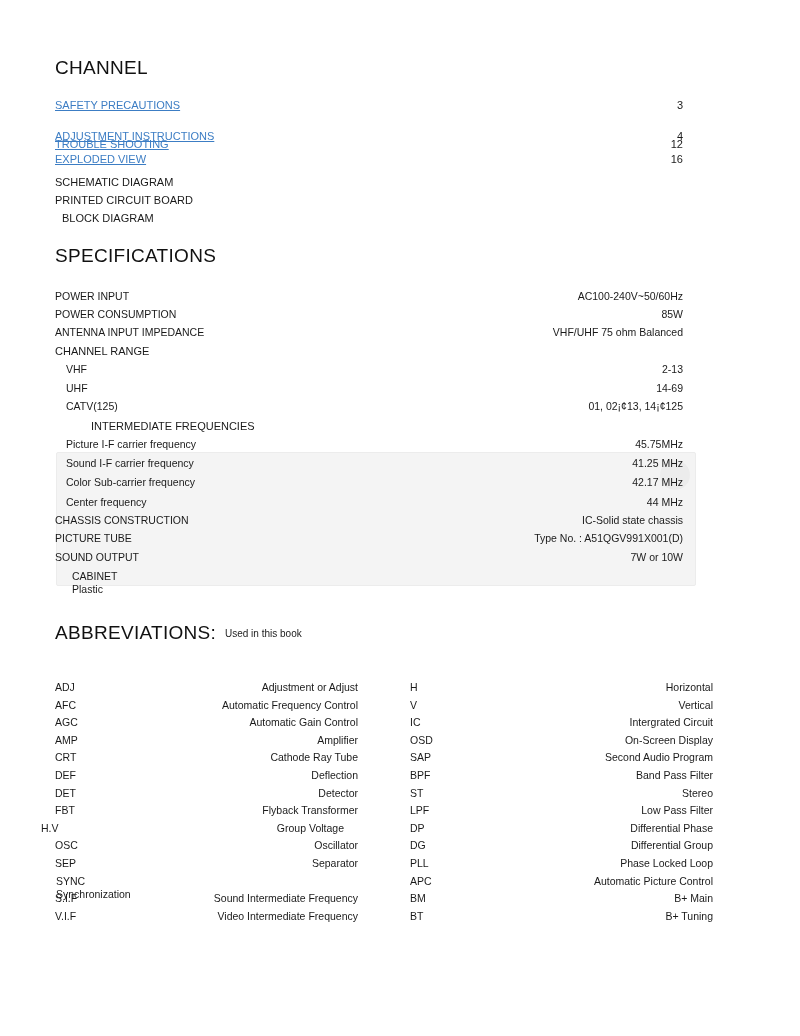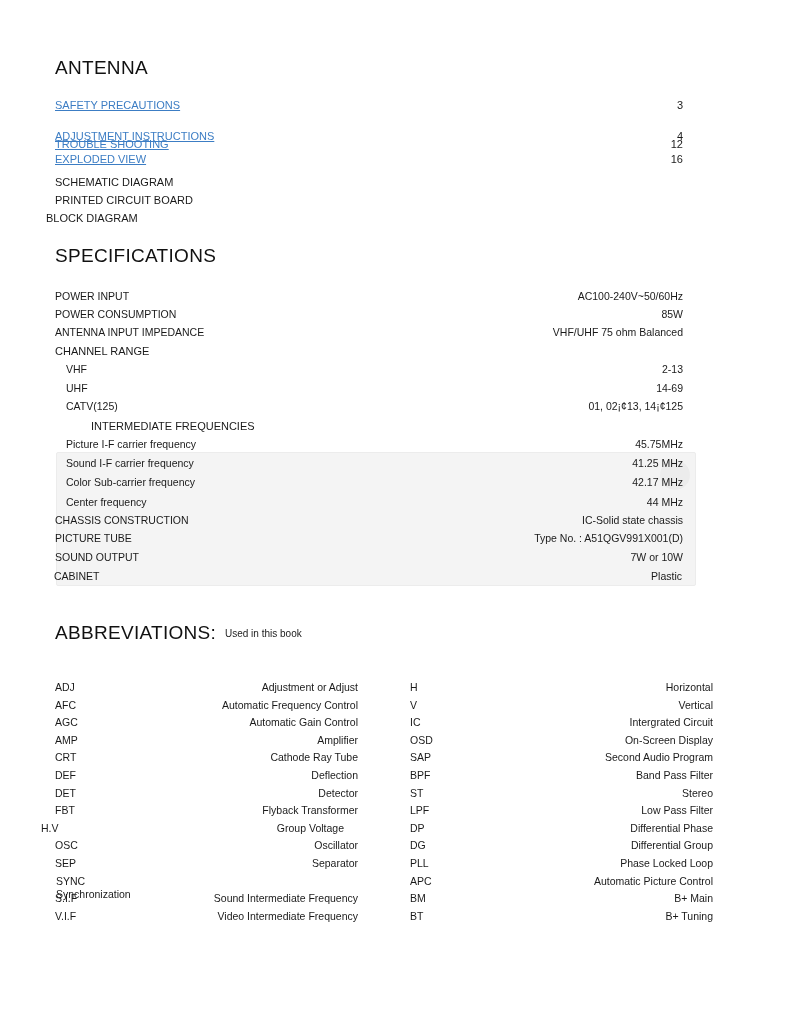--- a/index.html
+++ b/index.html
@@ -139,21 +139,21 @@
 
 <div class="page">
 
   <div class="watermark">
     <div class="wm-box"></div>
     <div class="wm-dot"></div>
   </div>
 
   <div class="content">
 
-    <div class="sec-title" style="left:55px; top:57px;">ANTENNA</div>
+    <div class="sec-title" style="left:55px; top:57px;">CHANNEL</div>
     <div id="toc">
         <div class="row toc-row link" style="left: 55px; top: 99px; width: 628px;">
           <span class="lbl">SAFETY PRECAUTIONS</span>
           <span class="lead"></span>
           <span class="val">3</span>
         </div>
         <div class="row toc-row link" style="left: 55px; top: 130px; width: 628px;">
           <span class="lbl">ADJUSTMENT INSTRUCTIONS</span>
           <span class="lead"></span>
           <span class="val">4</span>
@@ -171,21 +171,21 @@
         <div class="row toc-row" style="left: 55px; top: 176px; width: 628px;">
           <span class="lbl">SCHEMATIC DIAGRAM</span>
           <span class="lead"></span>
           <span class="val"></span>
         </div>
         <div class="row toc-row" style="left: 55px; top: 194px; width: 628px;">
           <span class="lbl">PRINTED CIRCUIT BOARD</span>
           <span class="lead"></span>
           <span class="val"></span>
         </div>
-        <div class="row toc-row" style="left: 46px; top: 212px; width: 628px;">
+        <div class="row toc-row" style="left: 62px; top: 212px; width: 628px;">
           <span class="lbl">BLOCK DIAGRAM</span>
           <span class="lead"></span>
           <span class="val"></span>
         </div>
       </div>
 
     <div class="sec-title" style="left:55px; top:245px;">SPECIFICATIONS</div>
     <div id="spec">
         <div class="row spec-row" style="left: 55px; top: 290px; width: 628px;">
           <span class="lbl">POWER INPUT</span>
@@ -247,21 +247,21 @@
         <div class="row spec-row" style="left: 55px; top: 532px; width: 628px;">
           <span class="lbl">PICTURE TUBE</span>
           <span class="lead"></span>
           <span class="val">Type No. : A51QGV991X001(D)</span>
         </div>
         <div class="row spec-row" style="left: 55px; top: 551px; width: 628px;">
           <span class="lbl">SOUND OUTPUT</span>
           <span class="lead"></span>
           <span class="val">7W or 10W</span>
         </div>
-        <div class="row spec-row" style="left: 54px; top: 570px; width: 628px;">
+        <div class="row spec-row" style="left: 71px; top: 570px; width: 628px; flex-direction: column;">
           <span class="lbl">CABINET</span>
           <span class="lead"></span>
           <span class="val">Plastic</span>
         </div>
       </div>
 
     <div class="sec-title" style="left:55px; top:622px;">ABBREVIATIONS:</div>
     <div class="sec-sub" style="left:225px; top:628px;">Used in this book</div>
     <div id="abbr-left">
         <div class="row abbr-row" style="left: 55px; top: 681px; width: 303px;">

